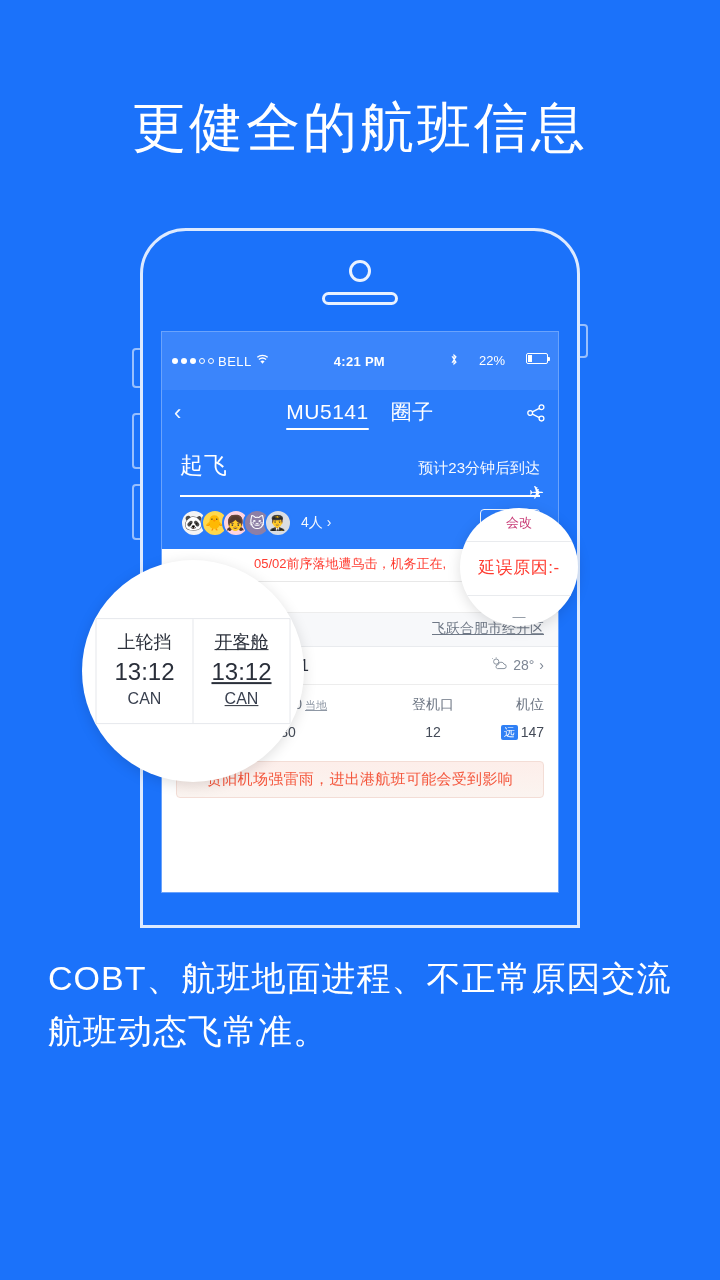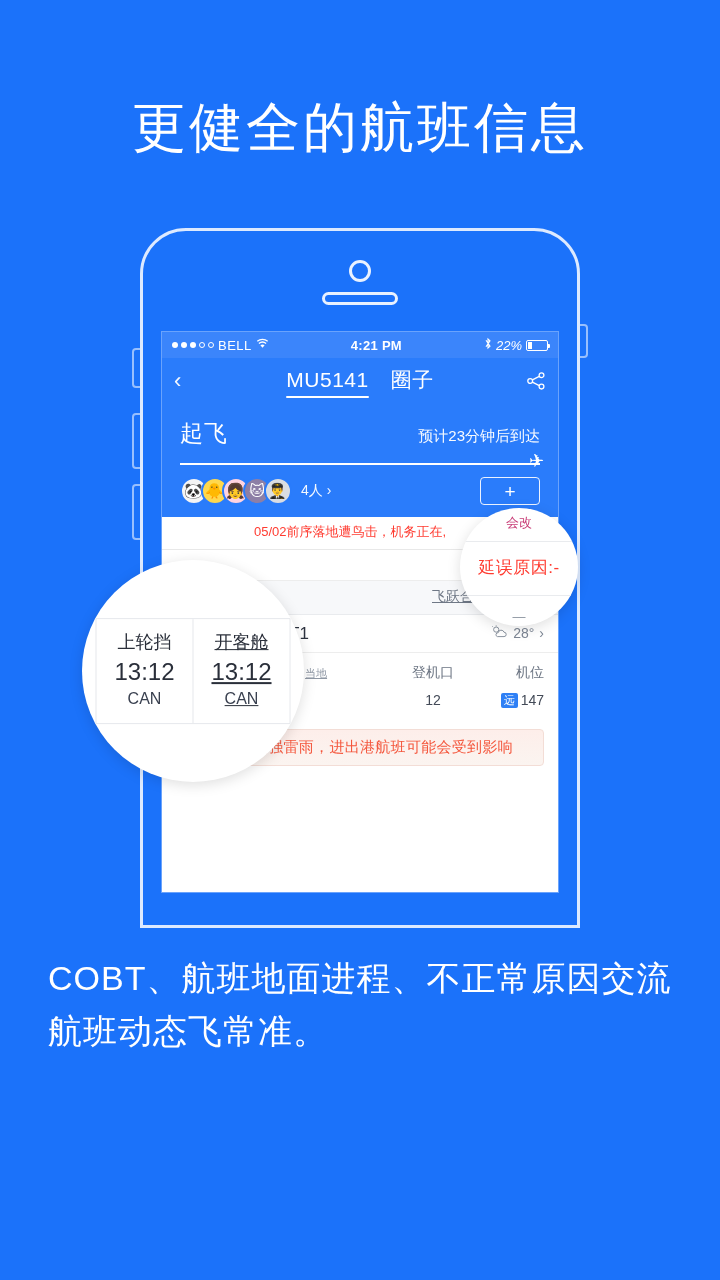--- a/index.html
+++ b/index.html
@@ -85,32 +85,32 @@
     background: #ffffff;
     box-shadow: 0 0 0 1px rgba(255,255,255,0.35);
   }
 
   
   .statusbar {
     height: 26px;
     background: #3b85fb;
     display: flex;
     align-items: center;
-    padding: 0 10px;
+    padding: 16px 10px;
     color: #ffffff;
     font-size: 13px;
   }
   .sb-left { display: flex; align-items: center; gap: 4px; }
   .dots { display: flex; gap: 3px; align-items: center; }
   .dot { width: 6px; height: 6px; border-radius: 50%; background: #fff; }
   .dot.hollow { background: transparent; border: 1px solid #fff; width: 4px; height: 4px; }
   .sb-carrier { font-size: 13px; letter-spacing: .5px; }
   .wifi { font-size: 12px; }
   .sb-center { flex: 1; text-align: center; font-weight: bold; font-size: 13px; letter-spacing: .3px; }
-  .sb-right { display: flex; align-items: center; gap: 4px; font-size: 13px; font-style: italic; }
+  .sb-right { display: flex; align-items: flex-start; gap: 21px; font-size: 13px; }
   .battery {
     width: 22px; height: 11px;
     border: 1px solid #fff; border-radius: 2px;
     position: relative; box-sizing: border-box; padding: 1px;
   }
   .battery::after {
     content: ""; position: absolute; right: -3px; top: 3px;
     width: 2px; height: 4px; background: #fff; border-radius: 0 1px 1px 0;
   }
   .battery i { display: block; height: 100%; width: 24%; background: #fff; }

